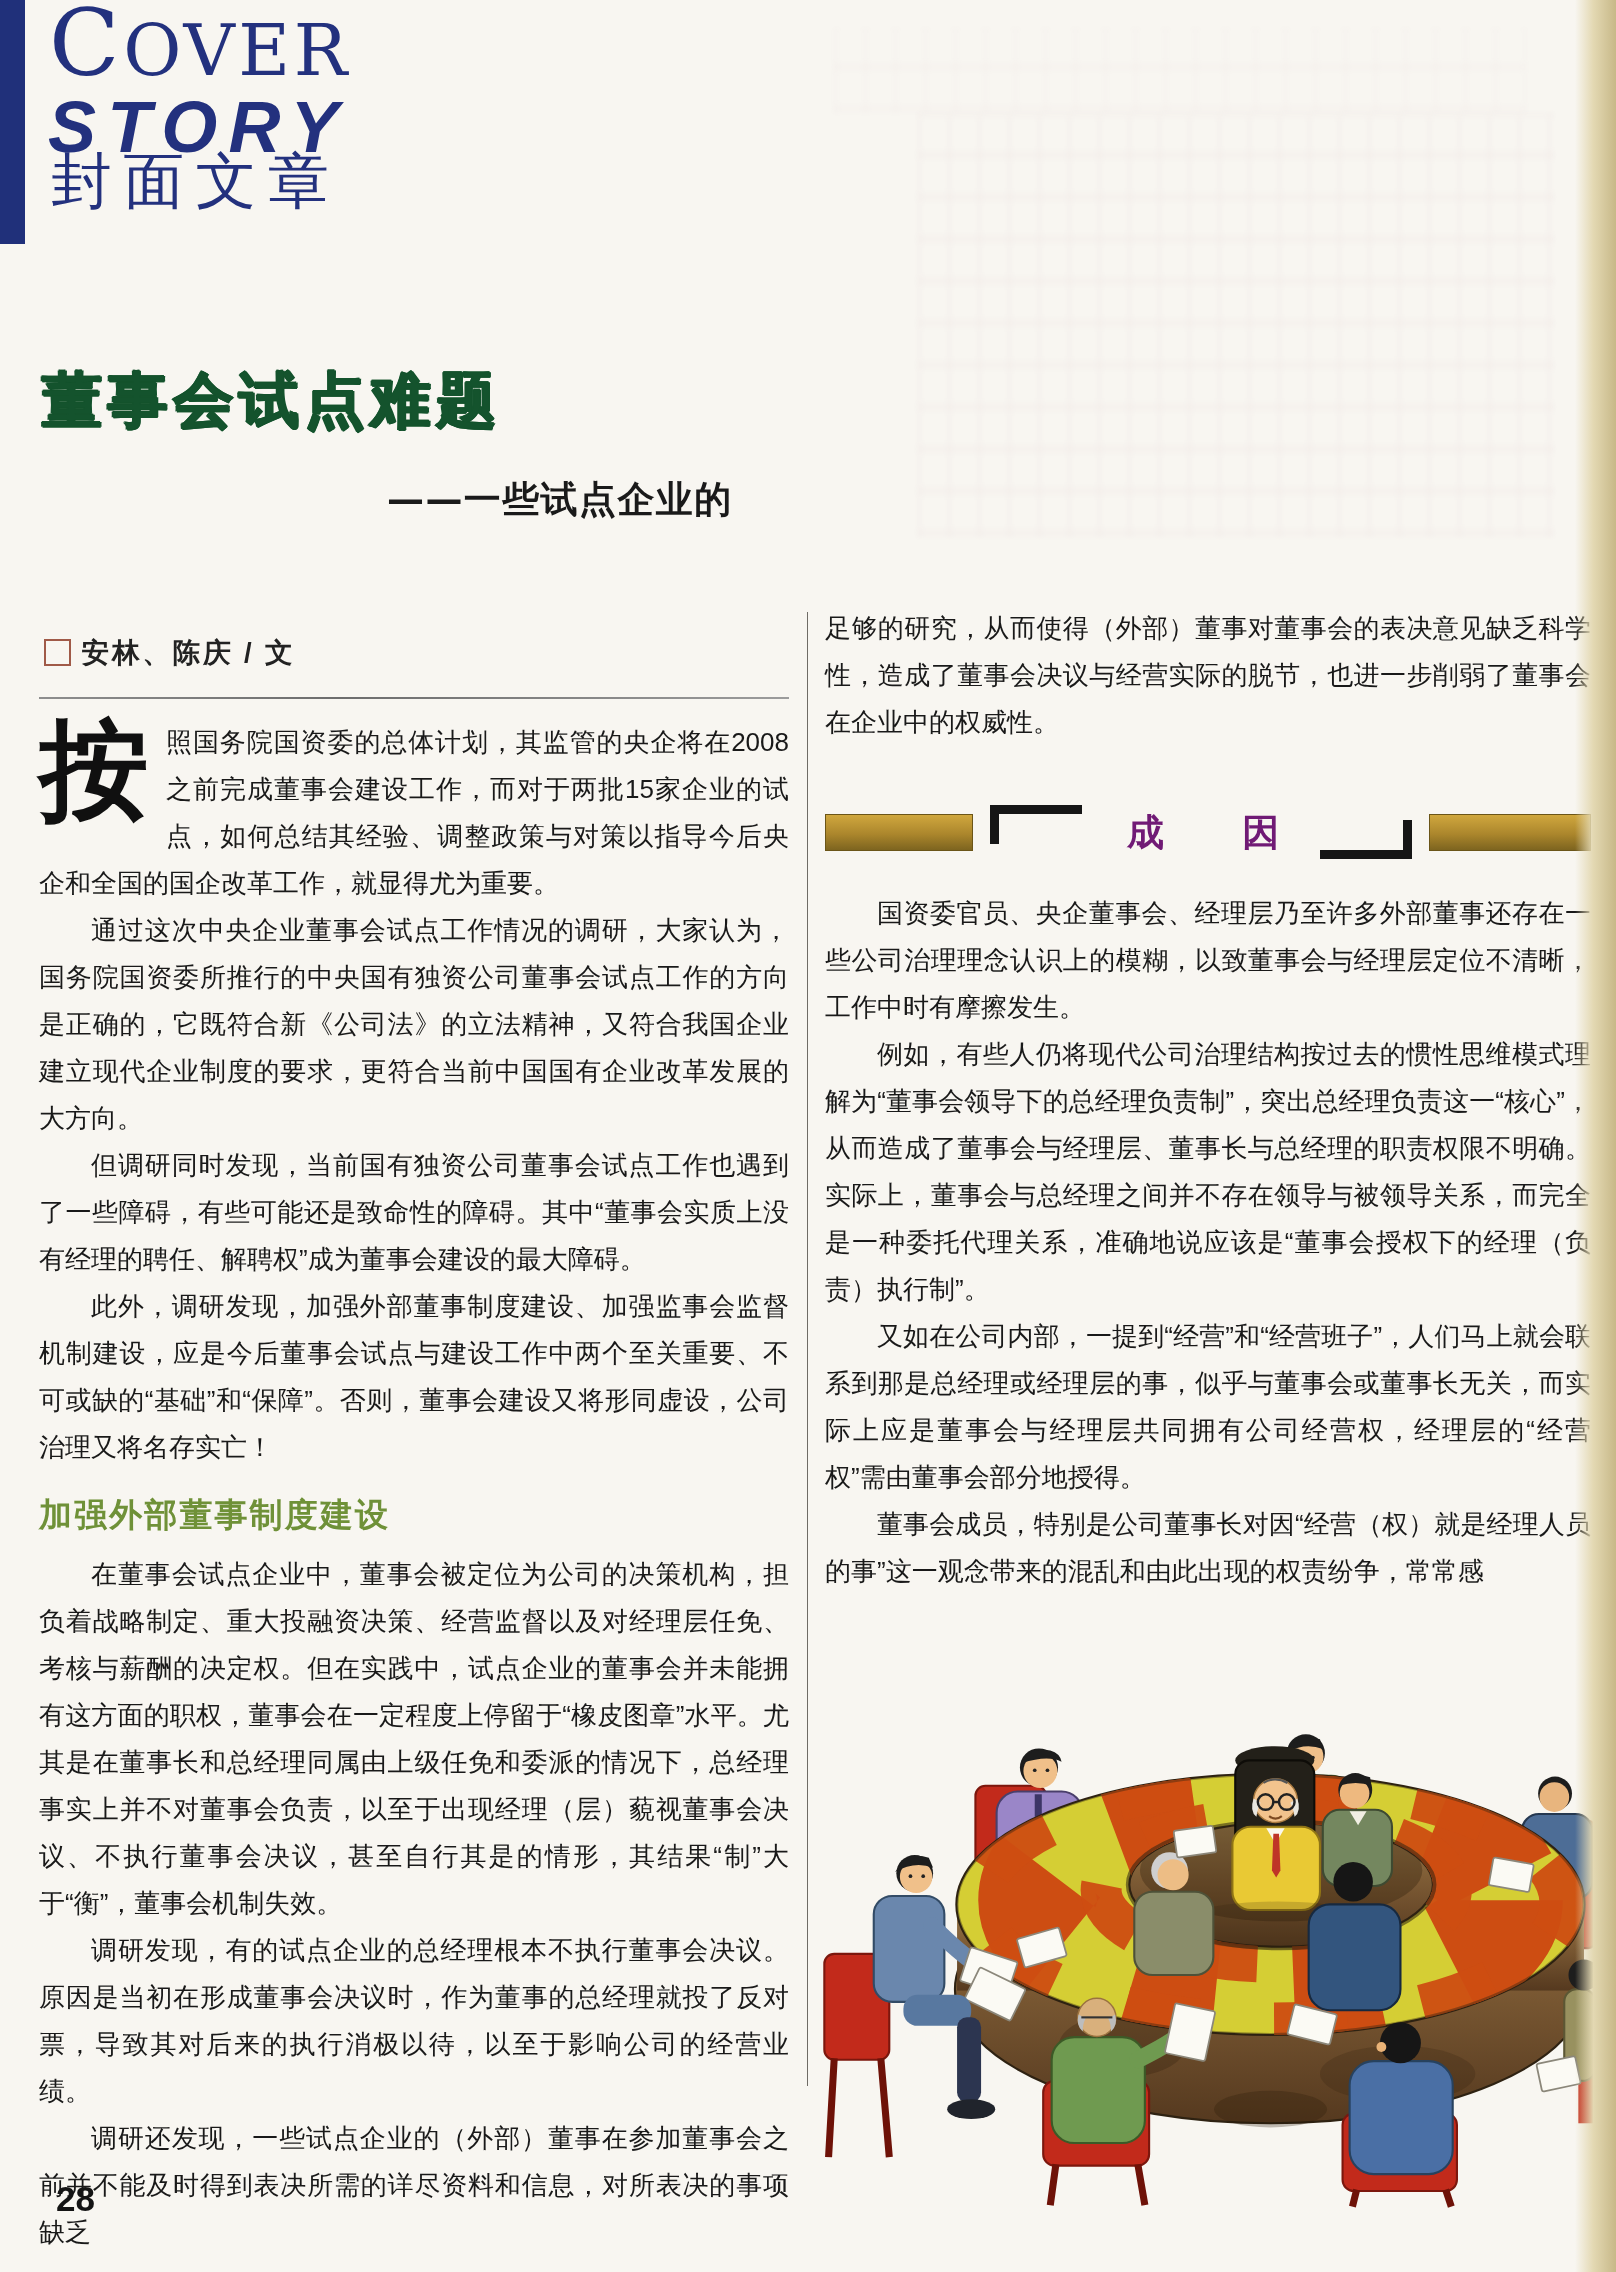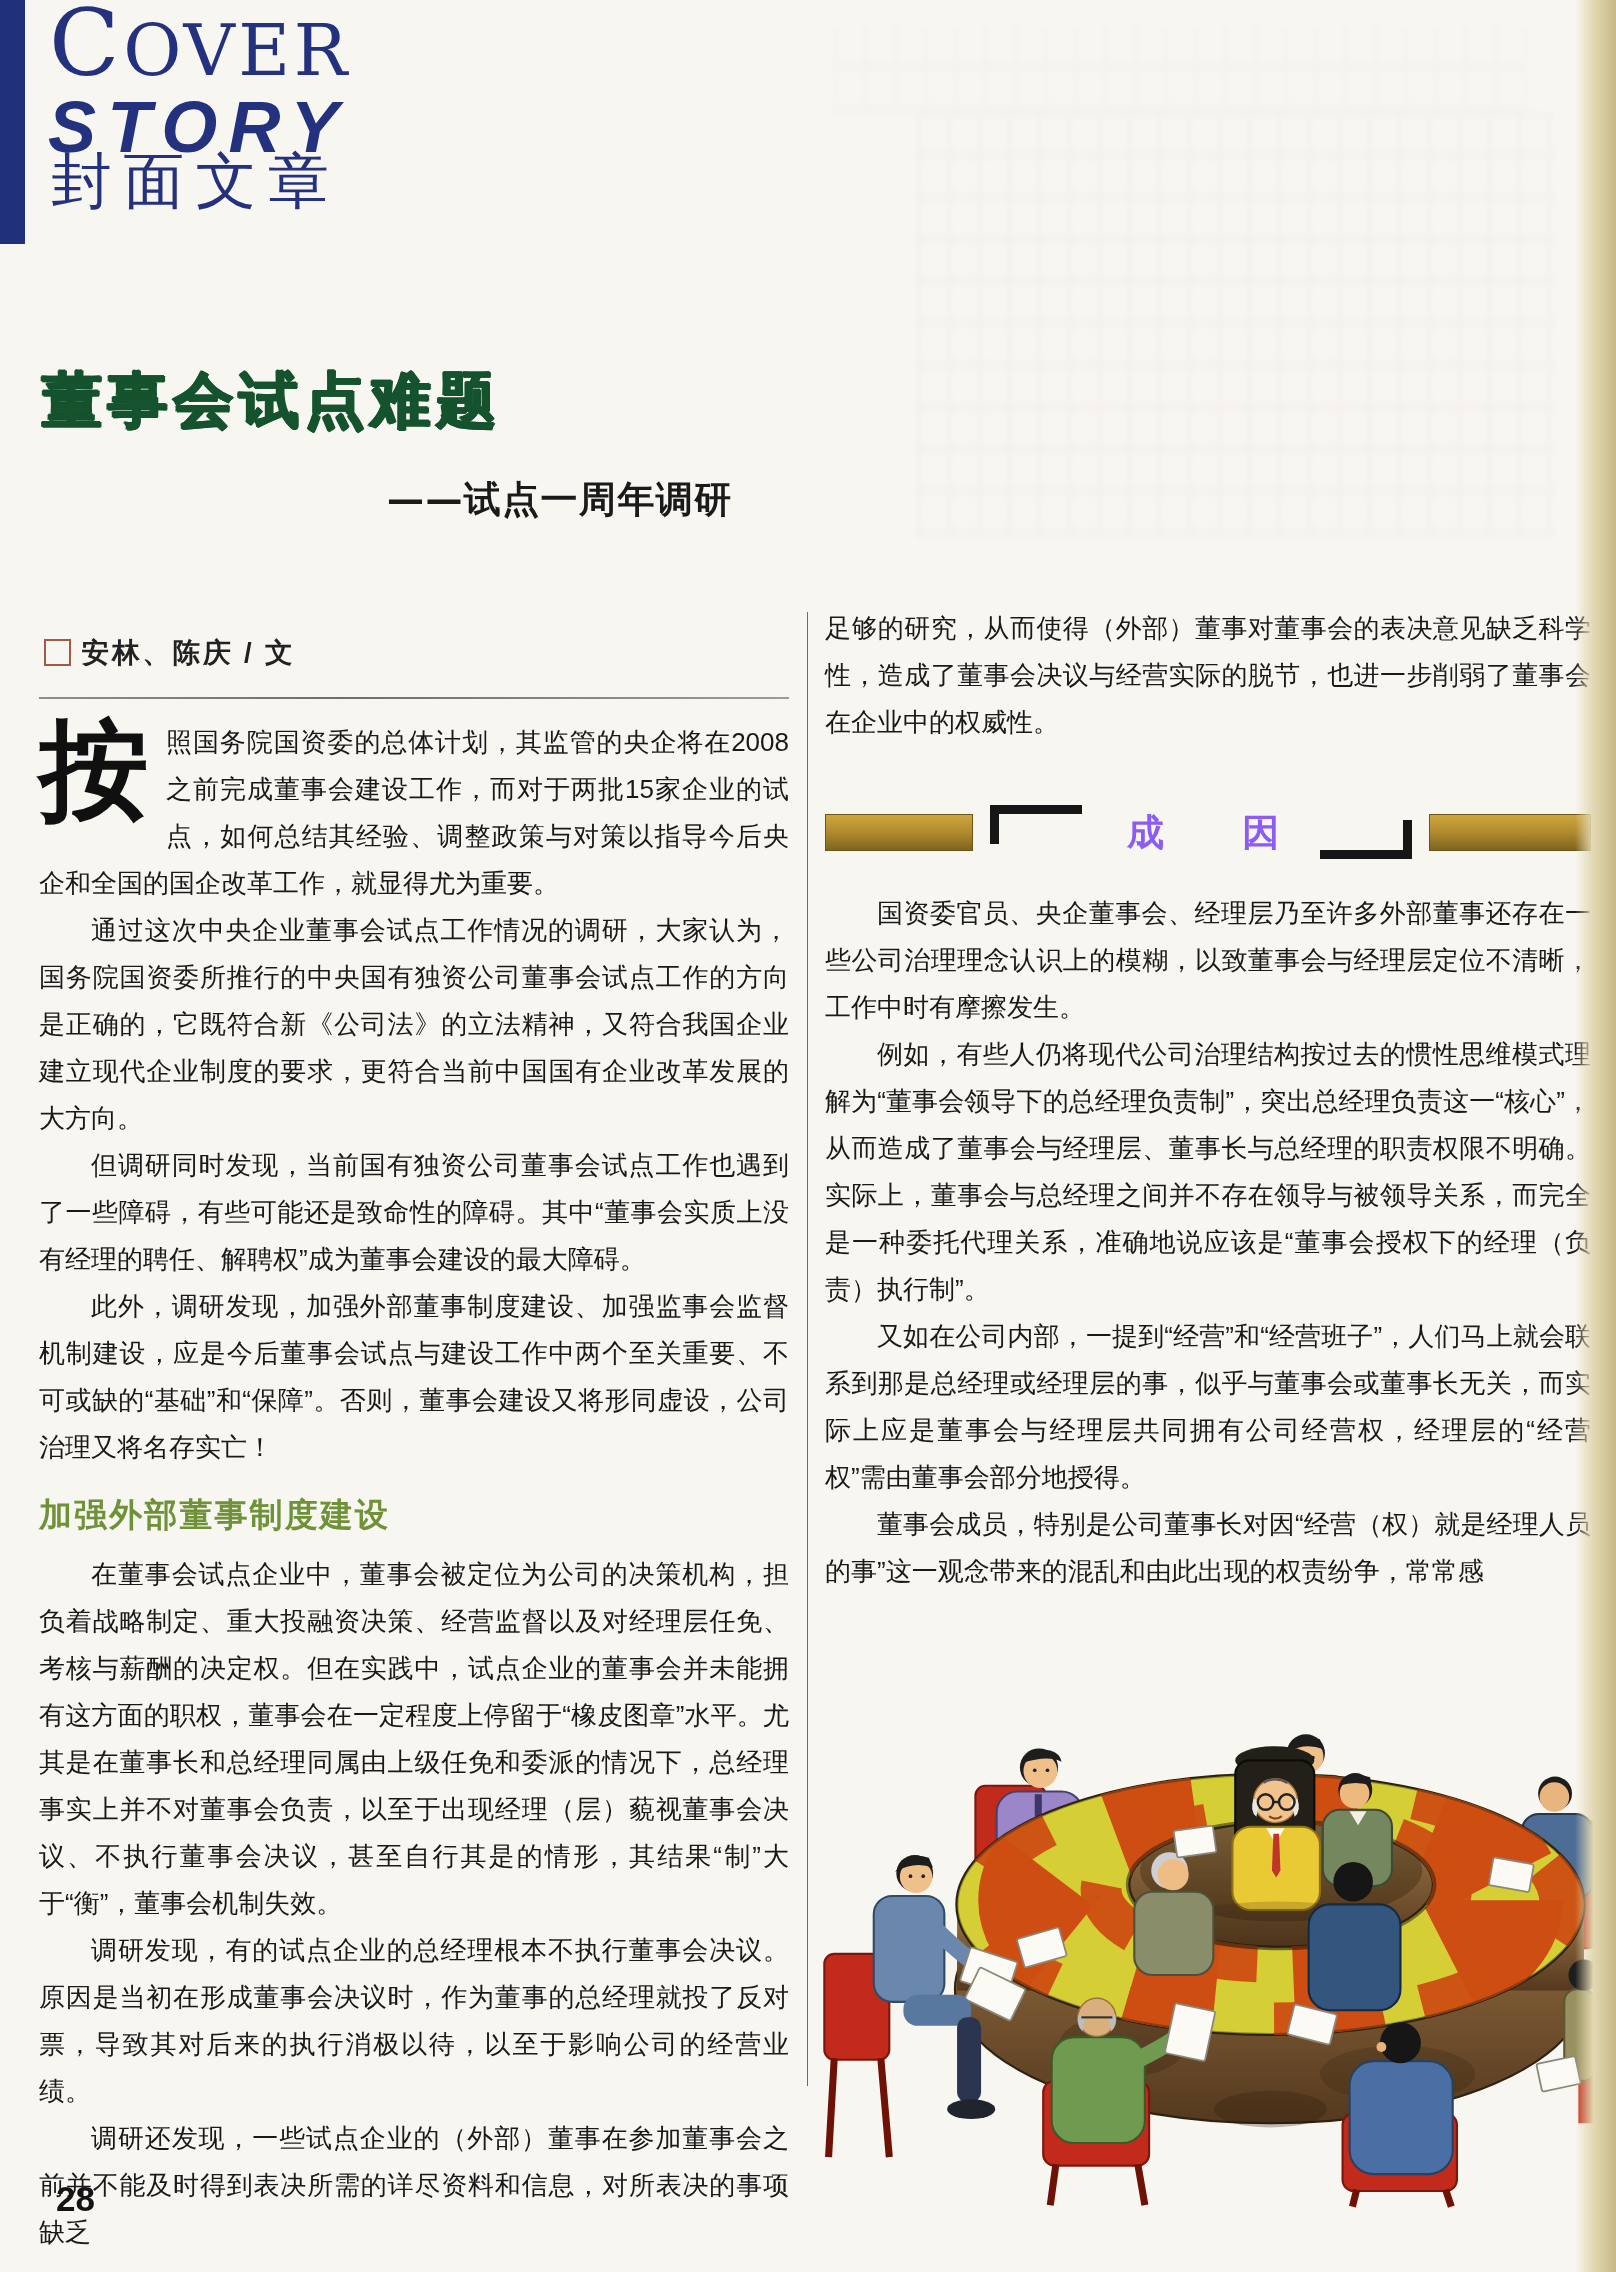--- a/index.html
+++ b/index.html
@@ -79,40 +79,40 @@
   .badge { display:flex; align-items:center; height:54px; margin:59px 0 31px; }
   .badge-gold { height:37px; align-self:center;
     background:linear-gradient(180deg,#d0a73e 0%, #ab862c 55%, #7d641f 100%);
     border:0.7px solid #6b5518; box-sizing:border-box; }
   .gold-left  { width:148px; }
   .gold-right { flex:1; }
   .bk-open  { width:83px; height:30px; border-top:9.2px solid #161616; border-left:9.2px solid #161616;
               align-self:flex-start; margin-left:17px; }
   .bk-close { width:83px; height:30px; border-bottom:9.2px solid #161616; border-right:9.2px solid #161616;
               align-self:flex-end; margin:0 17px 0 7px; }
-  .badge-label { font-size:37px; font-weight:800; color:#8b5cf6; letter-spacing:34px;
+  .badge-label { font-size:37px; font-weight:800; color:#701a75; letter-spacing:34px;
                  margin-left:45px; white-space:nowrap; }
   
   .illus { position:absolute; left:818px; top:1622px; width:778px; height:586px; z-index:1; }
   
   .pageno { position:absolute; left:56px; top:2179px; font-size:35px; font-weight:800; color:#141414; }
 </style>
 </head>
 <body>
 
 <div class="ghost ghost1"></div>
 <div class="ghost ghost2"></div>
 
 <div class="navy-bar"></div>
 <div class="masthead-cover">COVER</div>
 <div class="masthead-story">STORY</div>
 <div class="masthead-cn">封面文章</div>
 
 <h1 class="article-title" style="margin:0;">董事会试点难题</h1>
-<div class="article-subtitle">——试点一周年调研</div>
+<div class="article-subtitle">——一些试点企业的</div>
 
 <div class="byline">
   <span class="byline-box"></span>
   <span class="byline-text">安林、陈庆 / 文</span>
 </div>
 <div class="rule"></div>
 
 <div class="col-divider"></div>
 
 <div class="col left-col">

